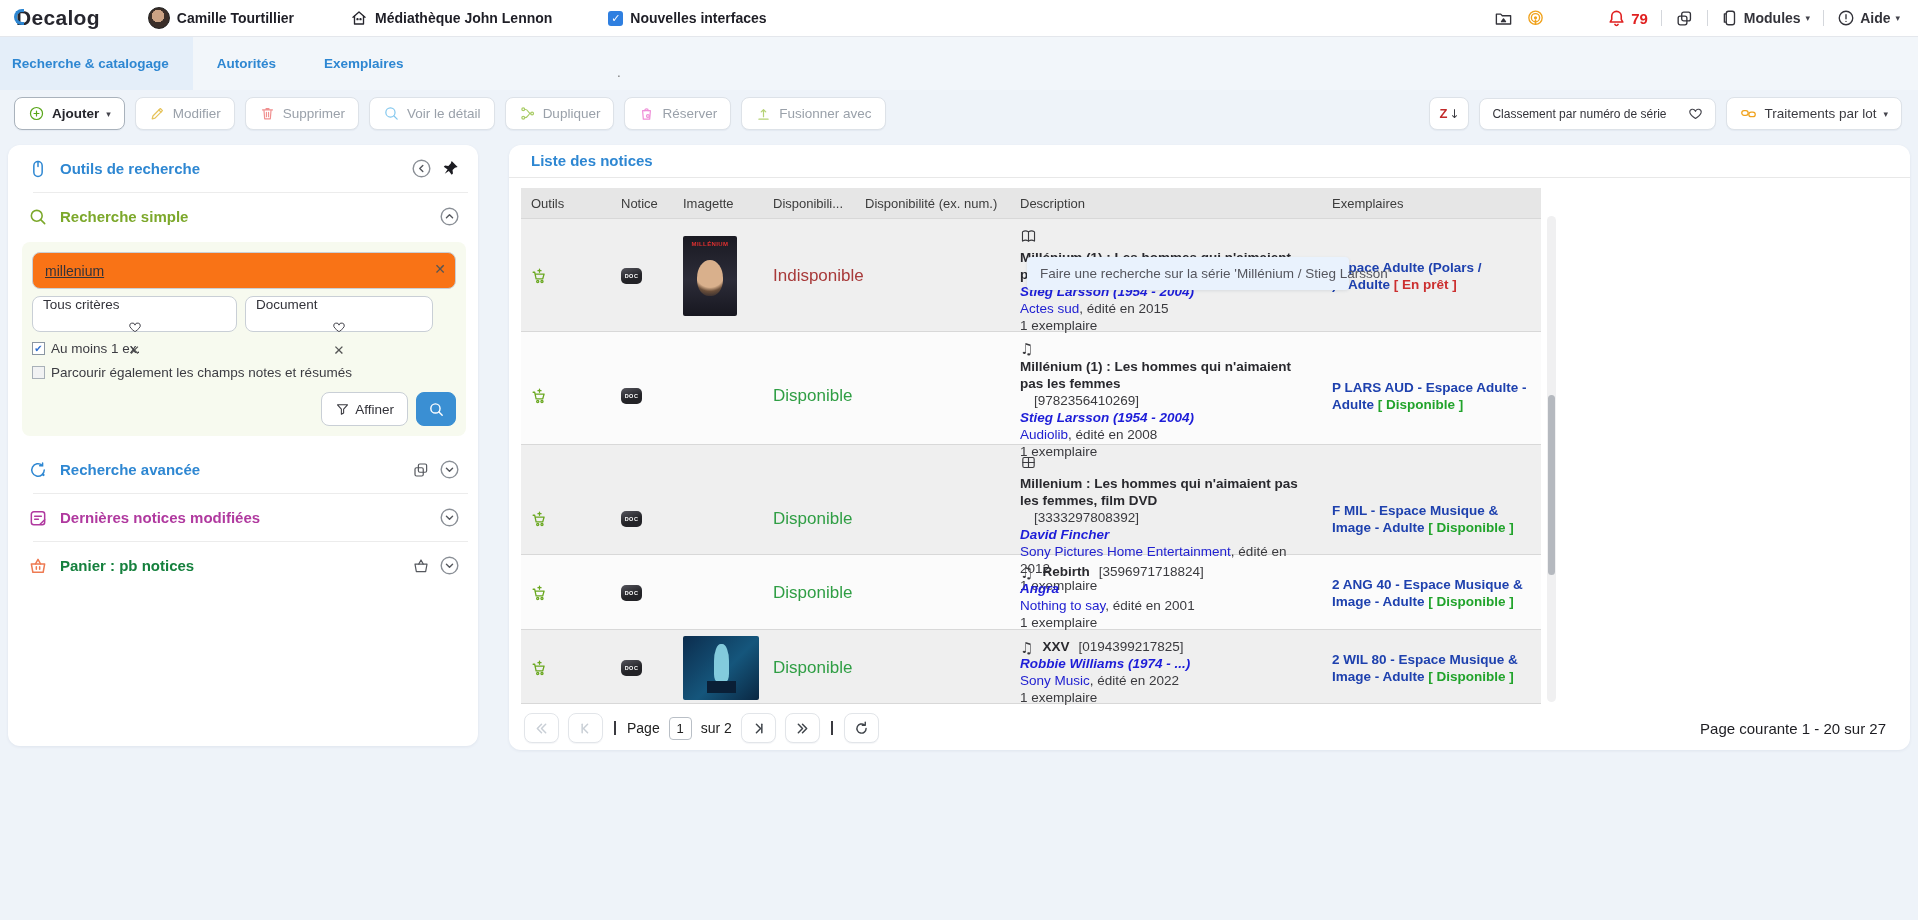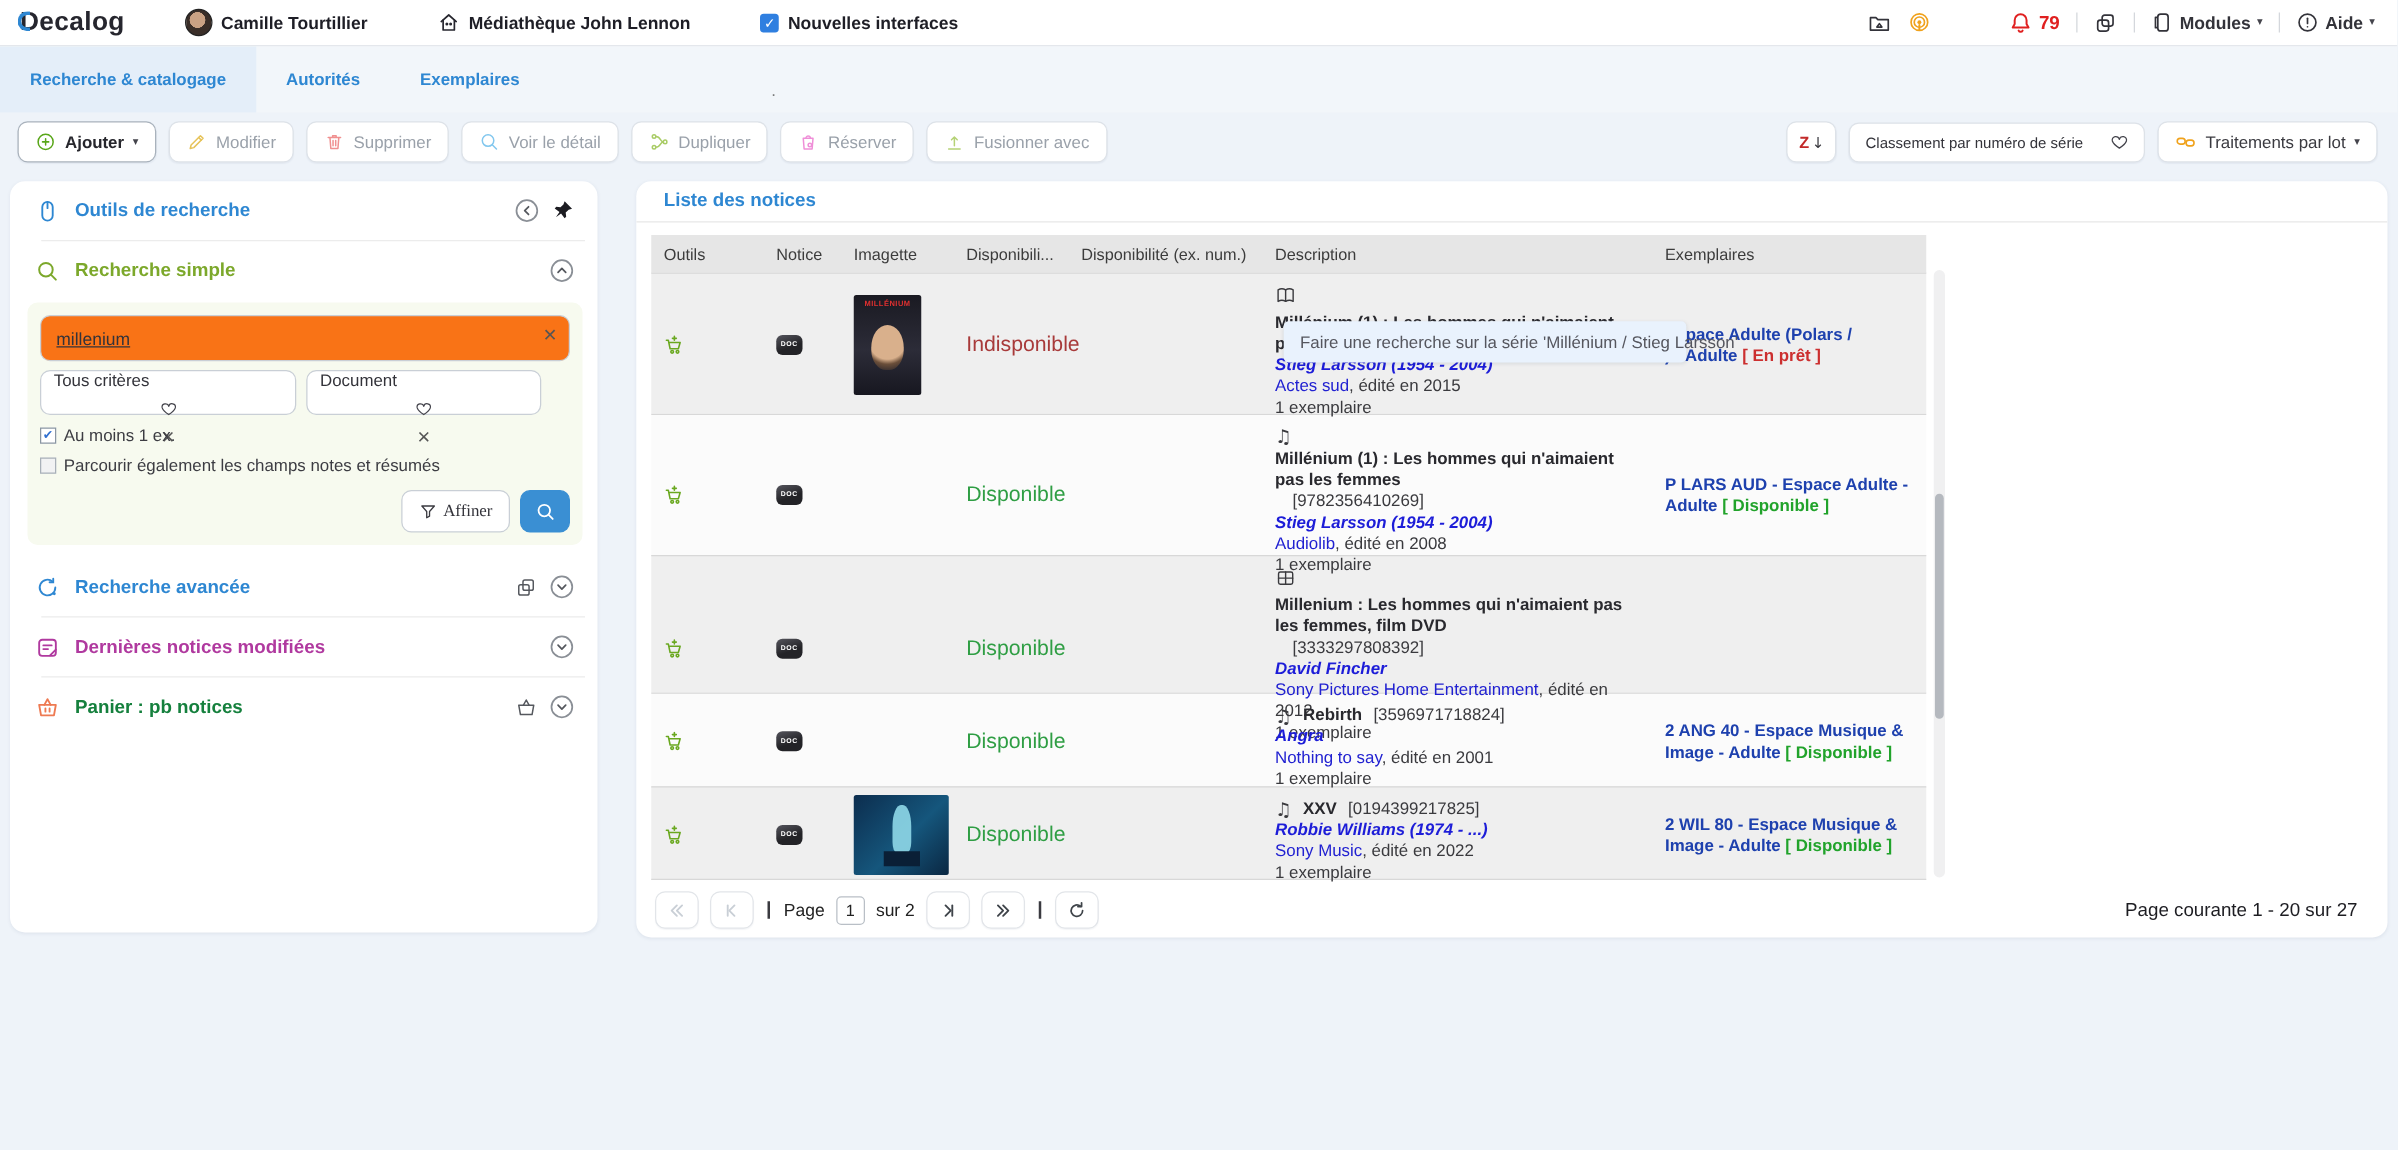--- a/index.html
+++ b/index.html
@@ -18,21 +18,21 @@
   .cb-top { width:15px; height:15px; background:#2f7fe0; border-radius:3px; color:#fff; font-size:11px; display:inline-flex; align-items:center; justify-content:center; font-family:"DejaVu Sans",sans-serif; }
   .tb-right { margin-left:auto; display:flex; align-items:center; gap:13px; }
   .tb-ic { color:#33333a; cursor:pointer; display:flex; align-items:center; gap:5px; font-weight:bold; font-size:14px; }
   .tb-sep { width:1px; height:16px; background:#d4d7dc; }
   .notif-count { color:#e02020; font-weight:bold; font-size:15px; }
   .caret { font-family:"DejaVu Sans",sans-serif; font-size:9px; color:#44444c; }
 
   
   .tabbar { height:53px; background:#f2f6fa; display:flex; align-items:stretch; position:relative; }
   .tab { display:flex; align-items:center; padding:0 24px; color:#2e87d2; font-weight:bold; font-size:13.5px; cursor:pointer; }
-  .tab.active { background:#e4eef9; }
+  .tab.active { background:#e4eef9;padding-left:12px; }
   .stray { position:absolute; left:617px; top:28px; color:#7a7a7a; }
 
   
   .toolbar { height:47px; background:#eef3f9; display:flex; align-items:center; padding:0 16px 0 14px; }
   .tbl { display:flex; gap:10px; }
   .tb-btn { height:33px; background:#fff; border:1px solid #dde2e8; border-radius:8px; display:inline-flex; align-items:center; gap:7px; padding:0 13px; font-size:13.5px; font-family:inherit; cursor:pointer; box-shadow:0 1px 1px rgba(40,60,90,.05); color:#3a3a40; }
   .tb-btn.primary { border-color:#a9b2bc; color:#26262c; font-weight:bold; }
   .tb-btn.disabled { color:#9aa1aa; }
   .tbr { margin-left:auto; display:flex; gap:10px; align-items:center; }
   .tb-btn.sq { width:40px; justify-content:center; padding:0; gap:2px; }
@@ -57,21 +57,21 @@
   .inp .x { position:absolute; right:10px; top:9px; color:#555; font-size:14px; cursor:pointer; }
   .sel-row { display:flex; gap:8px; margin-top:7px; }
   .sel { height:36px; background:#fff; border:1px solid #c9cfd6; border-radius:8px; display:flex; align-items:center; padding:0 10px; font-size:13.5px; color:#33333a; gap:8px; cursor:pointer;flex-direction:column; }
   .sel .lbl { margin-right:auto; }
   .sel.s1 { width:205px; } .sel.s2 { width:188px; }
   .x { cursor:pointer; color:#555; }
   .cb-row { display:flex; align-items:center; gap:6px; margin-top:9px; font-size:13.5px; color:#3c3c42; }
   .cb { width:13px; height:13px; border:1px solid #8a96a2; background:#fff; display:inline-flex; align-items:center; justify-content:center; font-size:10px; color:#2f6fd0; font-family:"DejaVu Sans",sans-serif; }
   .cb.off { background:#f1f2f3; border-color:#a8b0b8; }
   .btn-row { display:flex; justify-content:flex-end; gap:8px; margin-top:12px; }
-  .btn-affiner { height:34px; background:#fff; border:1px solid #c9cfd6; border-radius:8px; padding:0 13px; display:inline-flex; align-items:center; gap:5px; font-size:13.5px; color:#33333a; cursor:pointer; font-family:Liberation Serif, serif; }
+  .btn-affiner { height:34px; background:#fff; border:1px solid #c9cfd6; border-radius:8px; padding:0 13px; display:inline-flex; align-items:center; gap:5px; font-size:13.5px; color:#33333a; cursor:pointer; font-family:Liberation Sans, sans-serif; }
   .btn-search { height:34px; width:40px; background:#3a8fd3; border:1px solid #3a8fd3; border-radius:8px; display:inline-flex; align-items:center; justify-content:center; cursor:pointer; }
 
   
   .list-title { font-size:15px; font-weight:bold; color:#2e87d2; padding:7px 0 8px 22px; border-bottom:1px solid #e8e8e8; }
   .table { margin:10px 0 0 12px; width:1020px; }
   .thead, .trow { display:grid; grid-template-columns:90px 62px 90px 92px 155px 312px 219px; }
   .thead { background:#e6e6e6; height:30px; align-items:center; color:#3c3c3c; font-size:13px; }
   .thead > div { padding-left:10px; white-space:nowrap; overflow:hidden; }
   .trow { border-top:1px solid #d8d8d8; }
   .trow:last-child { border-bottom:1px solid #d8d8d8; }
@@ -569,20 +569,23 @@
     <div class="c desc"><div class="d-ic-row icon">
               <svg width="17" height="17" viewBox="0 0 24 24" fill="none" stroke="#3a3a3e" stroke-width="1.6" stroke-linecap="round" stroke-linejoin="round">
                 <rect x="4" y="5" width="16" height="14" rx="2"></rect>
                 <path d="M4 12h16M12 5v14"></path>
               </svg>
             </div><div class="d-title">Millenium : Les hommes qui n'aimaient pas les femmes, film DVD</div><div class="d-isbn">[3333297808392]</div>
       <div class="d-author">David Fincher</div>
       <div class="d-pub"><a>Sony Pictures Home Entertainment</a><span>, édité en 2012</span></div>
       <div>1 exemplaire</div>
     </div>
+    <div class="c">
+            <div class="exempl"><span>F MIL - Espace Musique &amp; Image - Adulte</span> <span class="st ok">[ Disponible ]</span></div>
+          </div>
   </div>
         <div class="trow even" style="height:75px">
     <div class="c">
             <span class="cart icon">
               <svg width="17" height="17" viewBox="0 0 24 24" fill="none" stroke="#6aa820" stroke-width="1.8" stroke-linecap="round" stroke-linejoin="round">
                 <path d="M3 6h2.2l2 9.5h9.3l2-7H7"></path>
                 <circle cx="9.5" cy="19" r="1.5"></circle>
                 <circle cx="15.5" cy="19" r="1.5"></circle>
                 <path d="M12 1.5v4.5M9.8 3.8h4.4"></path>
               </svg>

